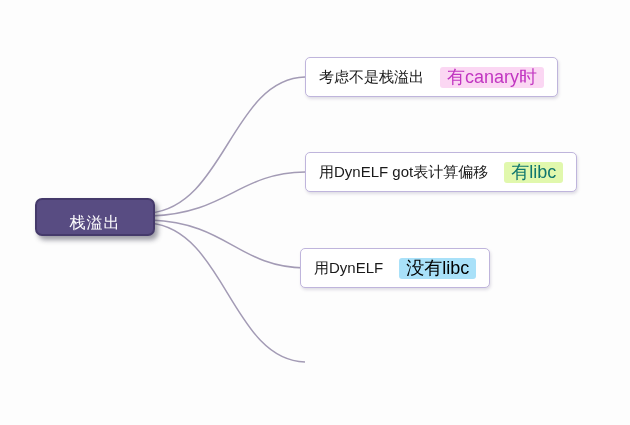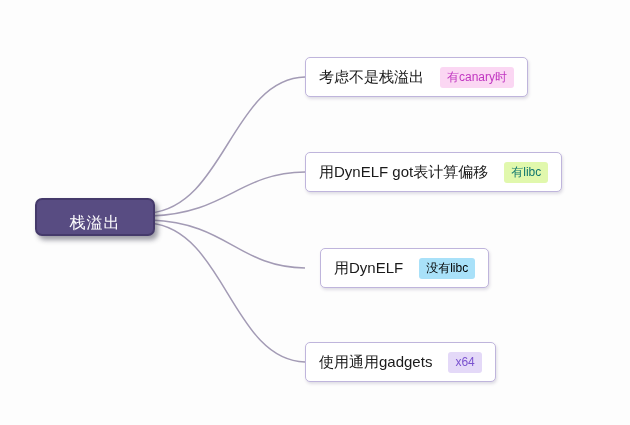--- a/index.html
+++ b/index.html
@@ -56,21 +56,21 @@
     align-items: center;
     padding: 0 13px;
     gap: 16px;
     font-size: 15px;
     color: #1a1a1a;
     white-space: nowrap;
     cursor: pointer;
     box-sizing: border-box;
   }
   .tag {
-    font-size: 12px;
+    font-size: 18px;
     padding: 2px 7px;
     border-radius: 3px;
     line-height: 17px;
   }
 </style>
 </head>
 <body>
 
 <div class="canvas">
 
@@ -88,23 +88,19 @@
   <div class="branch" style="left:305px; top:57px;">
     <span>考虑不是栈溢出</span>
     <span class="tag" style="background: rgb(251, 215, 243); color: rgb(193, 54, 193);">有canary时</span>
   </div>
 
   <div class="branch" style="left:305px; top:152px;">
     <span>用DynELF got表计算偏移</span>
     <span class="tag" style="background: rgb(225, 248, 173); color: #0f766e;">有libc</span>
   </div>
 
-  <div class="branch" style="left:320px; top:248px;">
+  <div class="branch" style="left:300px; top:248px;">
     <span>用DynELF</span>
     <span class="tag" style="background: rgb(169, 225, 249); color: #000000;">没有libc</span>
   </div>
 
-  <div class="branch" style="left:305px; top:342px;">
-    <span>使用通用gadgets</span>
-    <span class="tag" style="background: rgb(228, 217, 248); color: rgb(122, 82, 207);">x64</span>
-  </div>
 
 </div>
 
 </body></html>

